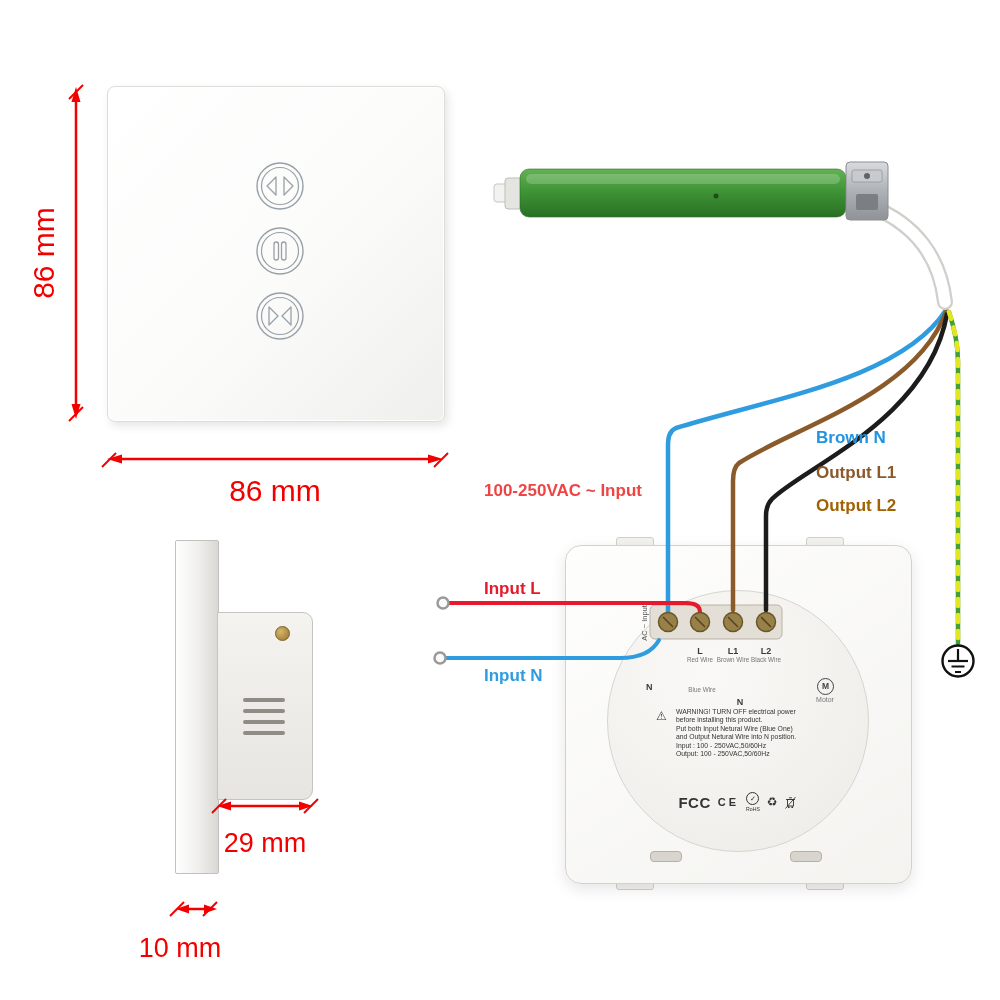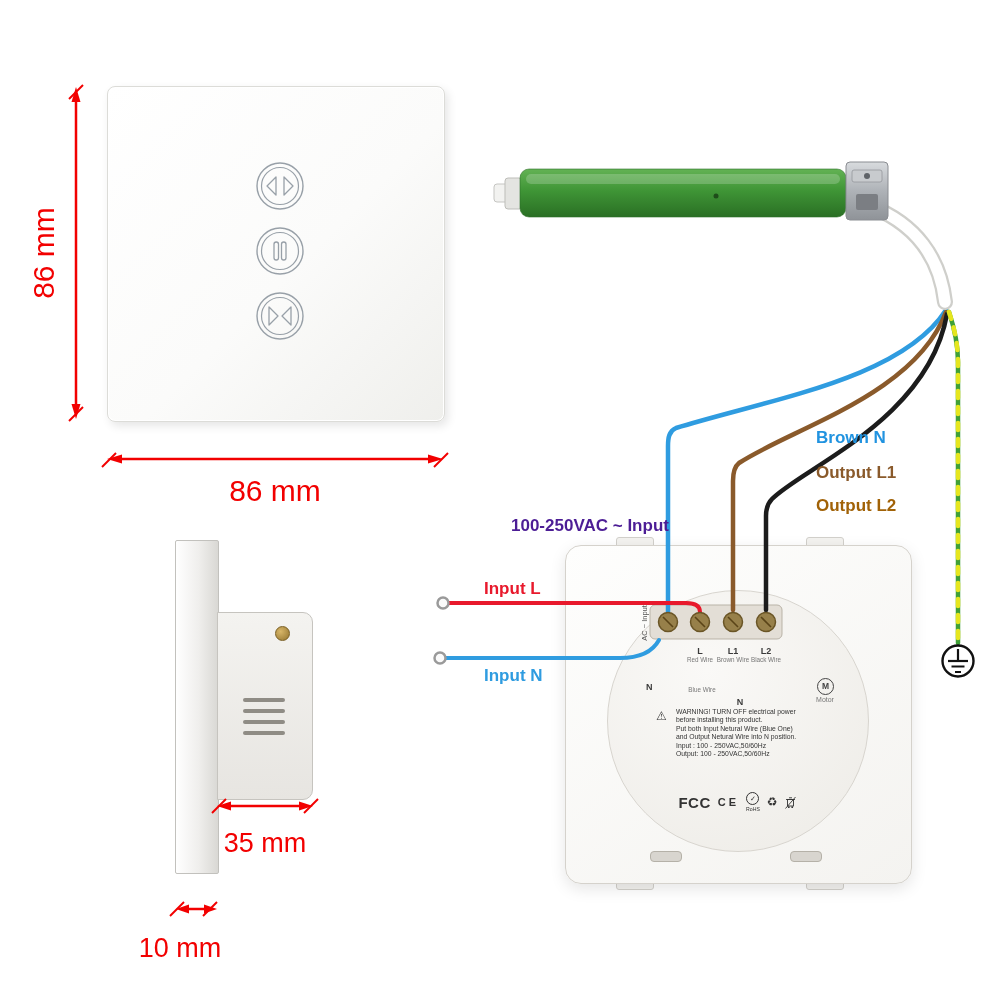--- a/index.html
+++ b/index.html
@@ -237,23 +237,23 @@
       <line x1="186" y1="909" x2="207" y2="909" stroke-width="2.5"></line>
       <polygon points="176,909 189,904.5 189,913.5" stroke="none"></polygon>
       <polygon points="217,909 204,904.5 204,913.5" stroke="none"></polygon>
       <line x1="170" y1="916" x2="184" y2="902" stroke-width="2"></line>
       <line x1="203" y1="916" x2="217" y2="902" stroke-width="2"></line>
     </g>
   </svg>
 
   <div class="abs dim dim30 rot-90" style="left:-12px;top:237px;width:110px;height:32px;">86 mm</div>
   <div class="abs dim dim30" style="left:220px;top:474px;width:110px;">86 mm</div>
-  <div class="abs dim dim27" style="left:212px;top:828px;width:106px;">35 mm</div>
+  <div class="abs dim dim27" style="left:212px;top:828px;width:106px;">29 mm</div>
   <div class="abs dim dim27" style="left:127px;top:933px;width:106px;">10 mm</div>
 
   <div class="abs wlabel" style="left:816px;top:428px;color:#2193e0;">Brown N</div>
   <div class="abs wlabel" style="left:816px;top:463px;color:#8a5a2b;">Output L1</div>
   <div class="abs wlabel" style="left:816px;top:496px;color:#a16207;">Output L2</div>
-  <div class="abs wlabel" style="left:484px;top:516px;color:#4c1d95;margin-left:27px;">100-250VAC ~ Input</div>
+  <div class="abs wlabel" style="left:484px;top:481px;color:#ef4444;">100-250VAC ~ Input</div>
   <div class="abs wlabel" style="left:484px;top:579px;color:#e8192c;">Input L</div>
   <div class="abs wlabel" style="left:484px;top:666px;color:#2f9ce0;">Input N</div>
 
 </div>
 
 </body></html>

